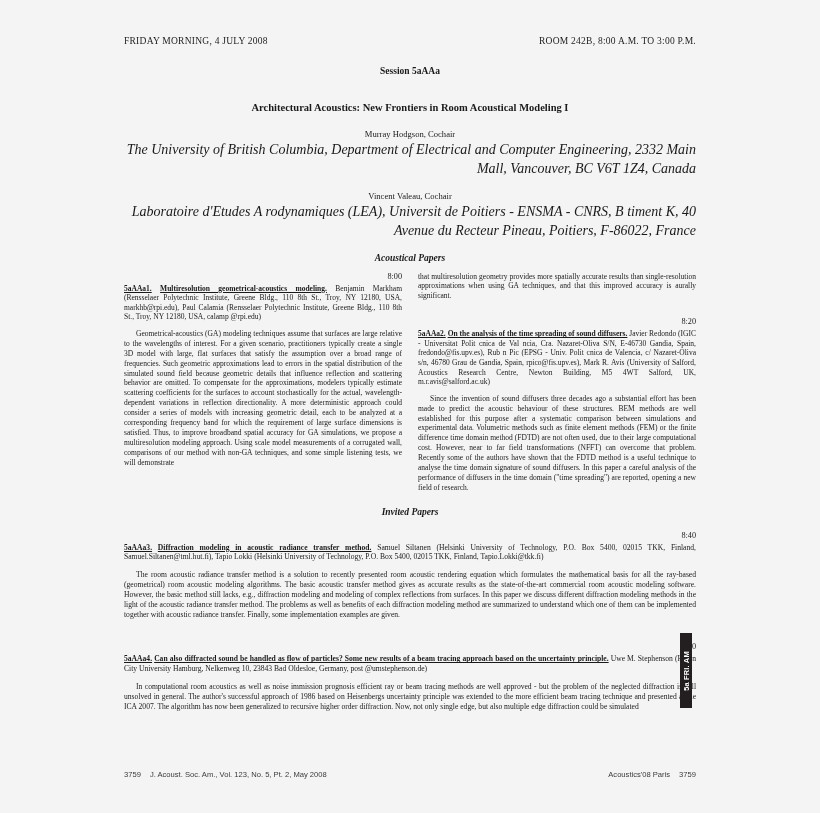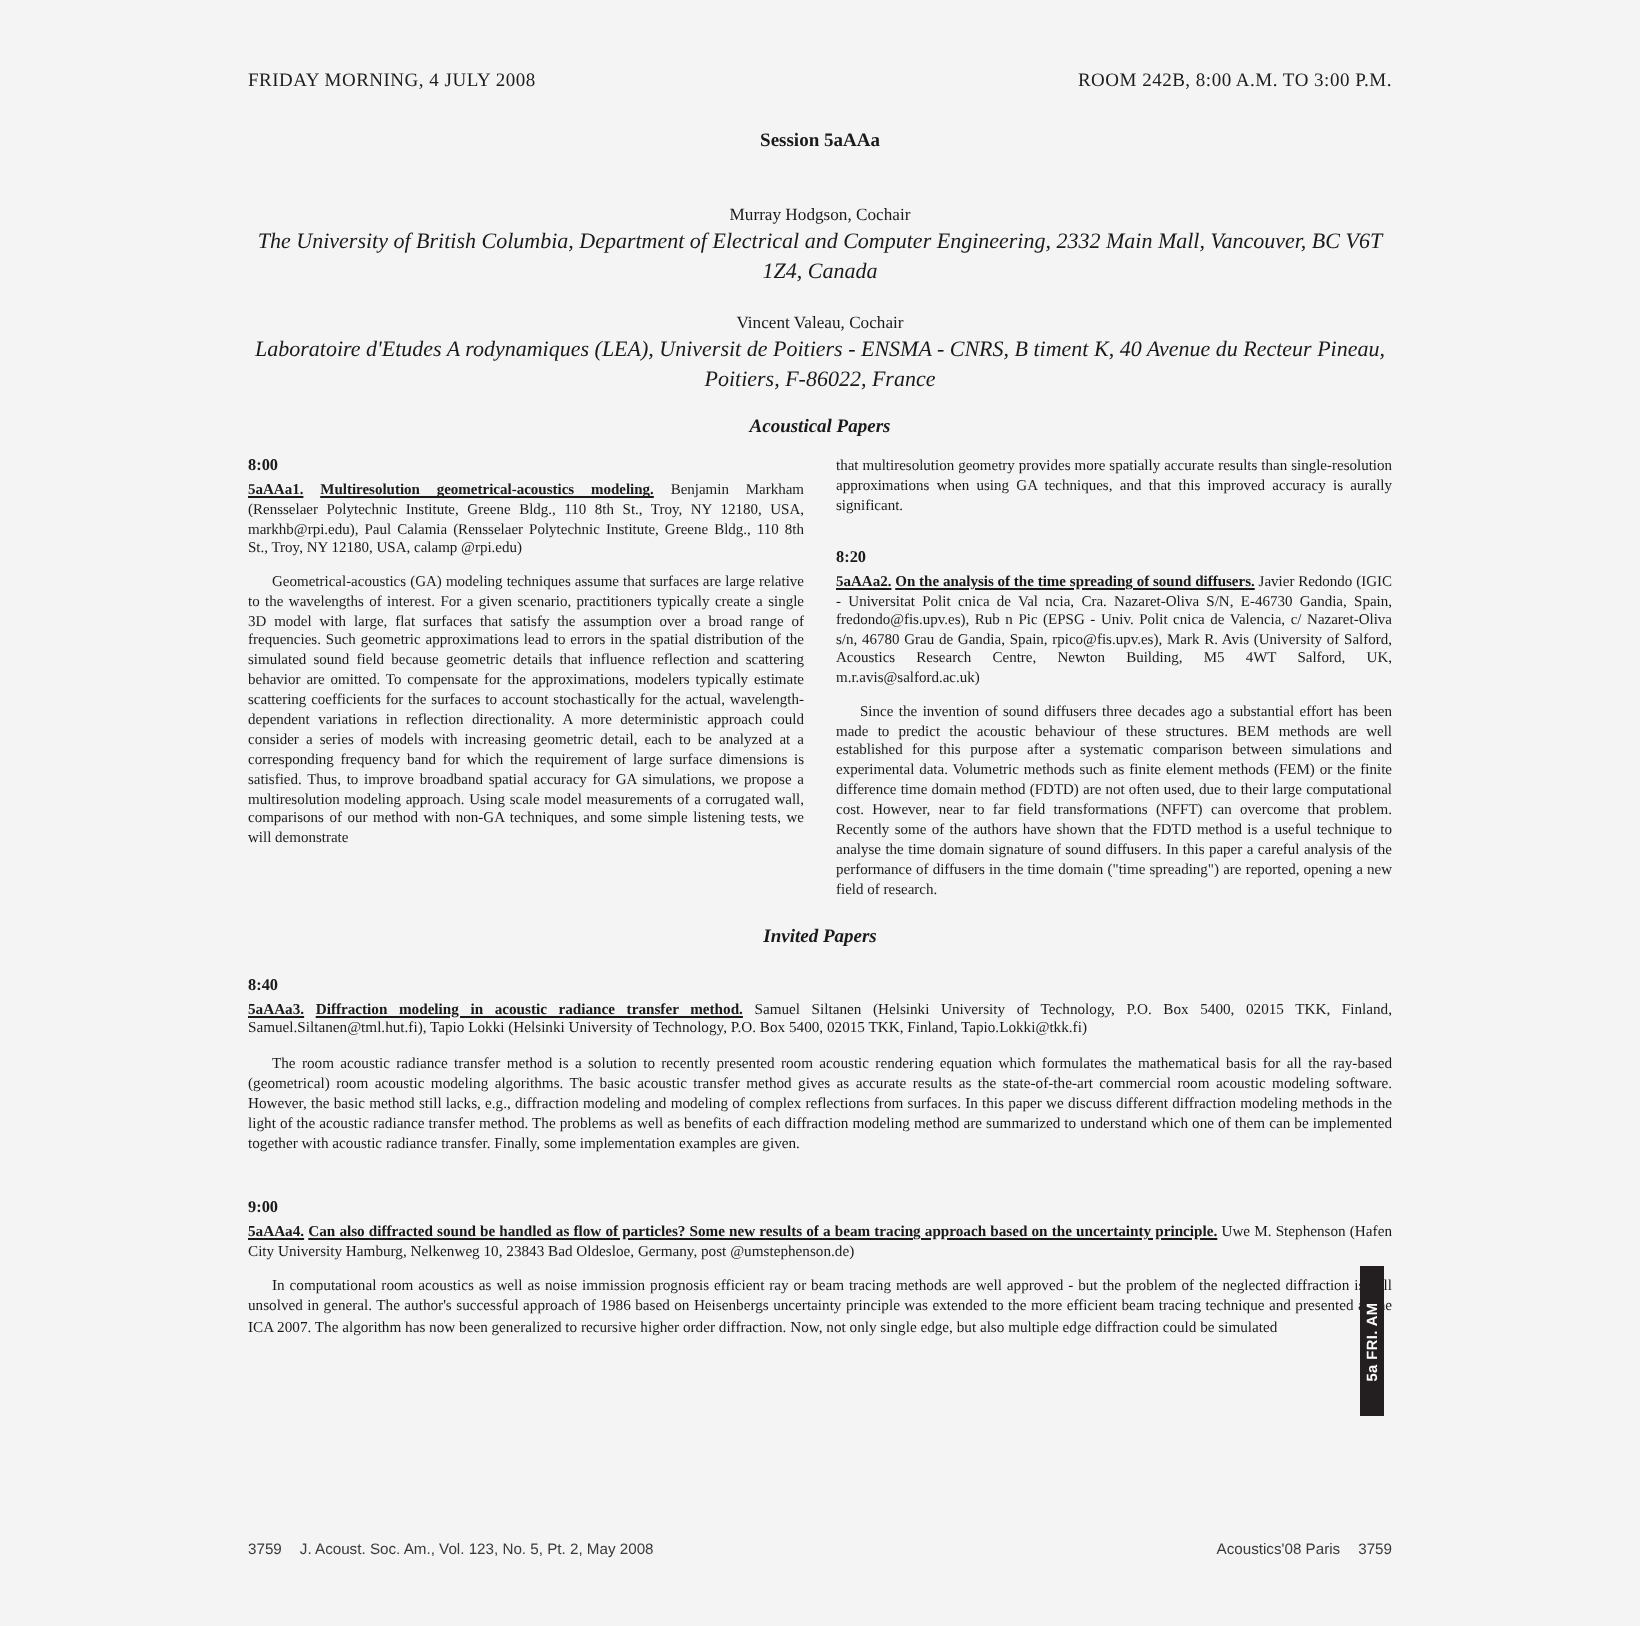--- a/index.html
+++ b/index.html
@@ -54,23 +54,24 @@
   
   .chair-block {
     text-align: center;
     margin-bottom: 12px;
   }
   .chair-name {
     font-size: 8.6px;
     margin-bottom: 2px;
   }
   .chair-affil {
-    font-size: 11px;
+    font-size: 14px;
     font-style: italic;
     line-height: 1.35;
+    text-align: right;
   }
 
   
   .section-head {
     text-align: center;
     font-weight: bold;
     font-style: italic;
     font-size: 9.5px;
     margin-top: 10px;
     margin-bottom: 9px;
@@ -83,22 +84,22 @@
   
   .cols {
     display: flex;
     gap: 16px;
   }
   .col {
     width: 278px;
   }
 
   .time {
-    text-align: left;
-    font-weight: bold;
+    text-align: right;
+    font-weight: normal;
     font-size: 8.2px;
     margin-bottom: 3px;
   }
   .paper-head {
     font-size: 7.5px;
     line-height: 1.28;
     text-align: justify;
     margin-bottom: 7px;
   }
   .paper-head .code-title {
@@ -173,20 +174,21 @@
 
   <div class="content">
 
     <div class="running-head">
       <div>FRIDAY MORNING, 4 JULY 2008</div>
       <div>ROOM 242B, 8:00 A.M. TO 3:00 P.M.</div>
     </div>
 
     <div class="session-line">Session 5aAAa</div>
 
+    <div class="session-title">Architectural Acoustics: New Frontiers in Room Acoustical Modeling I</div>
 
     <div class="chair-block">
       <div class="chair-name">Murray Hodgson, Cochair</div>
       <div class="chair-affil">The University of British Columbia, Department of Electrical and Computer Engineering, 2332 Main Mall, Vancouver, BC V6T 1Z4, Canada</div>
     </div>
 
     <div class="chair-block">
       <div class="chair-name">Vincent Valeau, Cochair</div>
       <div class="chair-affil">Laboratoire d'Etudes A rodynamiques (LEA), Universit  de Poitiers - ENSMA - CNRS, B timent K, 40 Avenue du Recteur Pineau, Poitiers, F-86022, France</div>
     </div>

